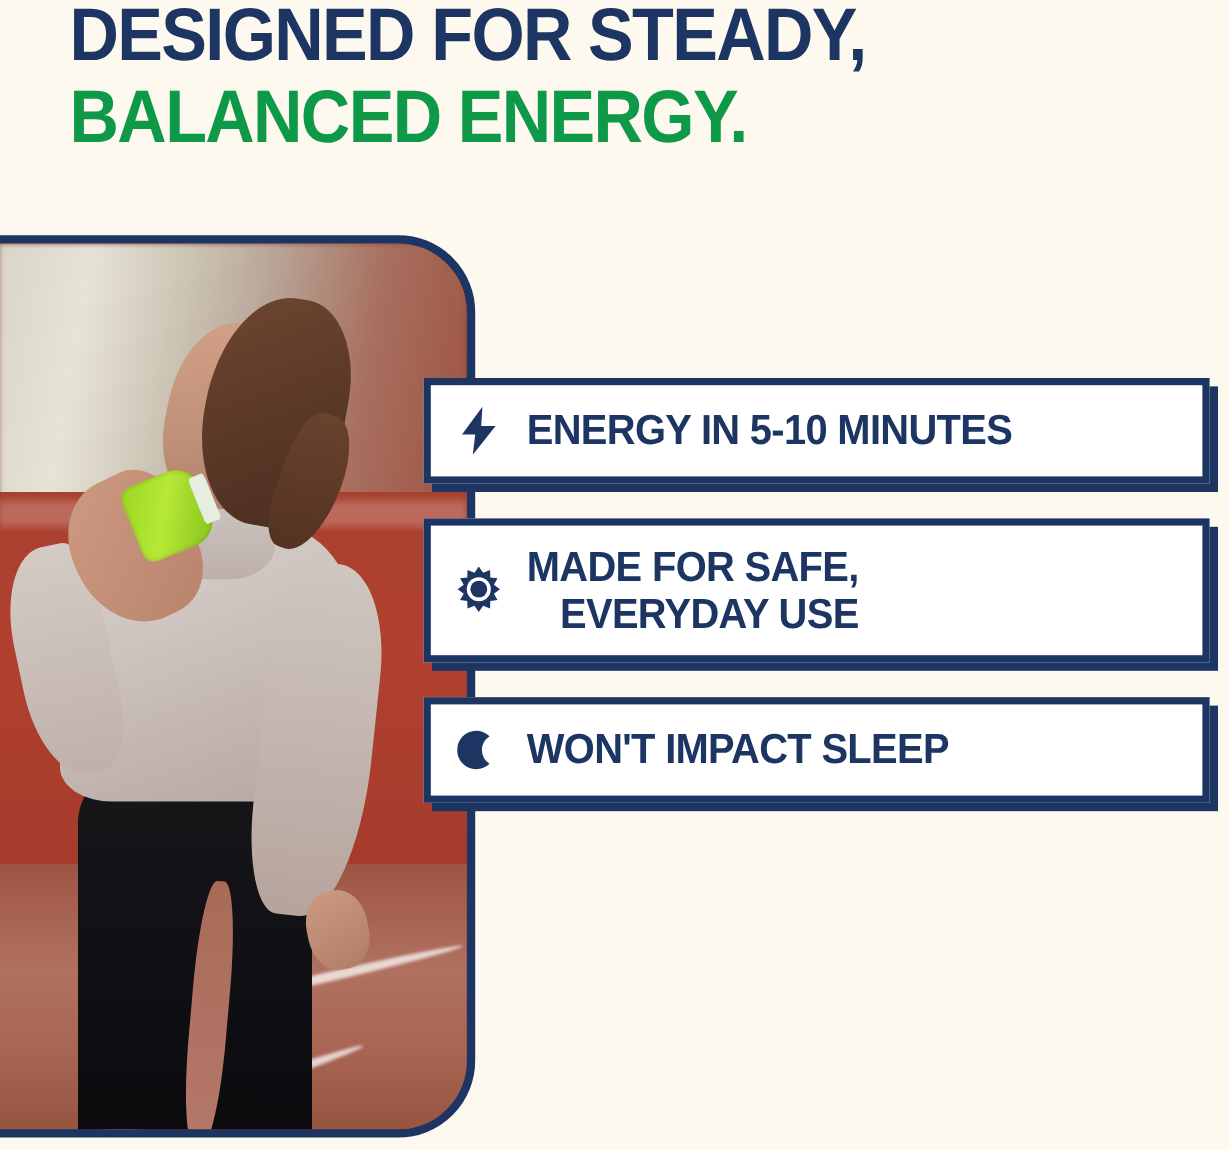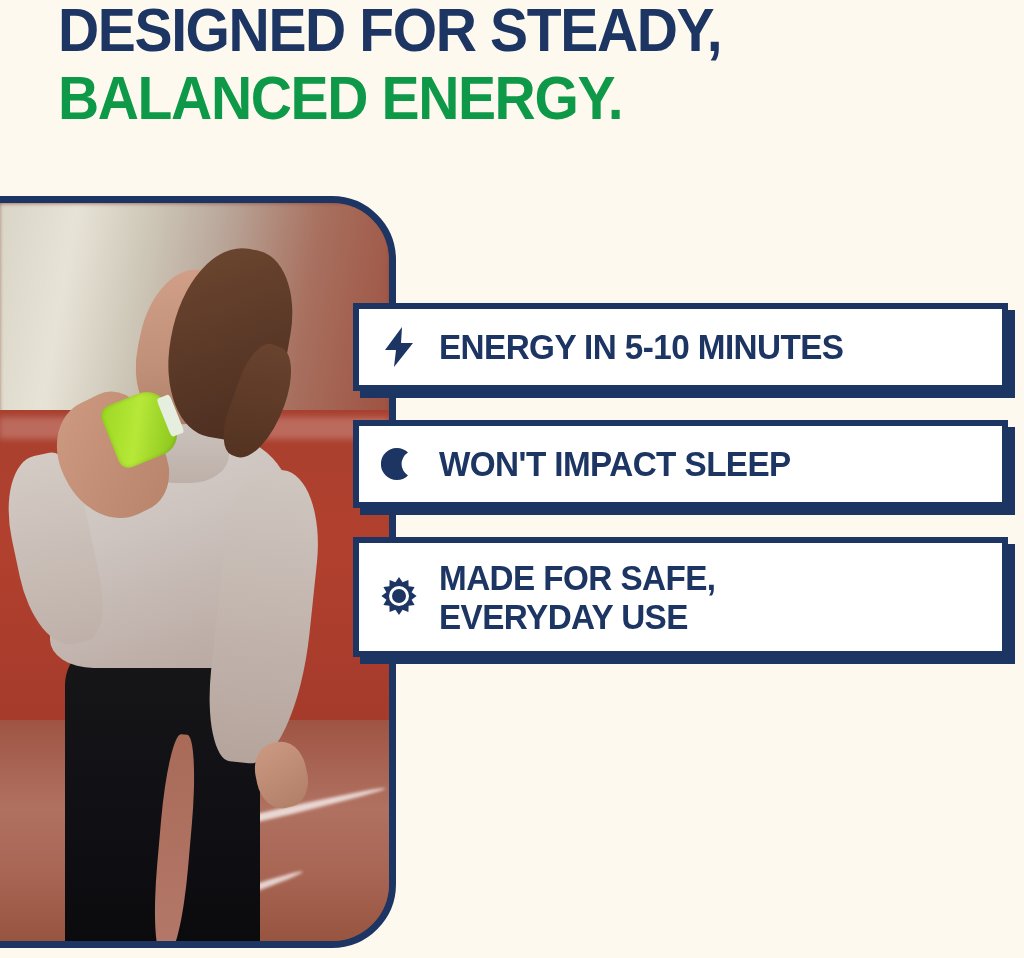--- a/index.html
+++ b/index.html
@@ -195,22 +195,23 @@
     right: -8%; top: 18%;
     width: 20%; height: 62%;
     background: #e6eee0;
     border-radius: 14%;
   }
 
   
   .cards {
     position: absolute;
     left: 353px;
-    top: 303px;
+    top: 315px;
     width: 655px;
+    text-align: right;
   }
   .card {
     position: relative;
     background: #FFFFFF;
     border: 6px solid #1C3563;
     box-shadow: 7px 7px 0 0 #1C3563;
     box-sizing: border-box;
     display: flex;
     align-items: center;
     padding: 0 0 0 20px;
@@ -289,41 +290,41 @@
   <div class="card c1">
     <span class="card-icon">
       <svg width="32" height="40" viewBox="0 0 32 40" aria-hidden="true">
         <path d="M19 0 L2 23 L13 23 L11 40 L30 16 L18 16 Z" fill="#1C3563"></path>
       </svg>
     </span>
     <span class="card-text">ENERGY IN 5-10 MINUTES</span>
   </div>
 
 
-  <div class="card c3">
-    <span class="card-icon">
-      <svg width="36" height="38" viewBox="0 0 36 38" aria-hidden="true">
-        <path d="M27 30.5 A16 16 0 1 1 27 7.5 A13.5 13.5 0 0 0 27 30.5 Z" fill="#1C3563"></path>
-      </svg>
-    </span>
-    <span class="card-text">WON'T IMPACT SLEEP</span>
-  </div>
-
   <div class="card c4">
     <span class="card-icon">
       <svg width="40" height="40" viewBox="0 0 40 40" aria-hidden="true">
         <g fill="#1C3563">
           <path d="M20 0 L23.6 5.2 L29.4 3.0 L29.6 9.2 L35.6 9.9 L32.6 15.2 L37.6 19.0
                    L32.6 22.8 L35.6 28.1 L29.6 28.8 L29.4 35.0 L23.6 32.8 L20 38.0
                    L16.4 32.8 L10.6 35.0 L10.4 28.8 L4.4 28.1 L7.4 22.8 L2.4 19.0
                    L7.4 15.2 L4.4 9.9 L10.4 9.2 L10.6 3.0 L16.4 5.2 Z"></path>
         </g>
         <circle cx="20" cy="19" r="10" fill="#FFFFFF"></circle>
         <circle cx="20" cy="19" r="7" fill="#1C3563"></circle>
       </svg>
     </span>
     <span class="card-text-2line">
       <span>MADE FOR SAFE,</span>
       <span>EVERYDAY USE</span>
     </span>
   </div>
 
+  <div class="card c3">
+    <span class="card-icon">
+      <svg width="36" height="38" viewBox="0 0 36 38" aria-hidden="true">
+        <path d="M27 30.5 A16 16 0 1 1 27 7.5 A13.5 13.5 0 0 0 27 30.5 Z" fill="#1C3563"></path>
+      </svg>
+    </span>
+    <span class="card-text">WON'T IMPACT SLEEP</span>
+  </div>
+
 </div>
 
 </body></html>

